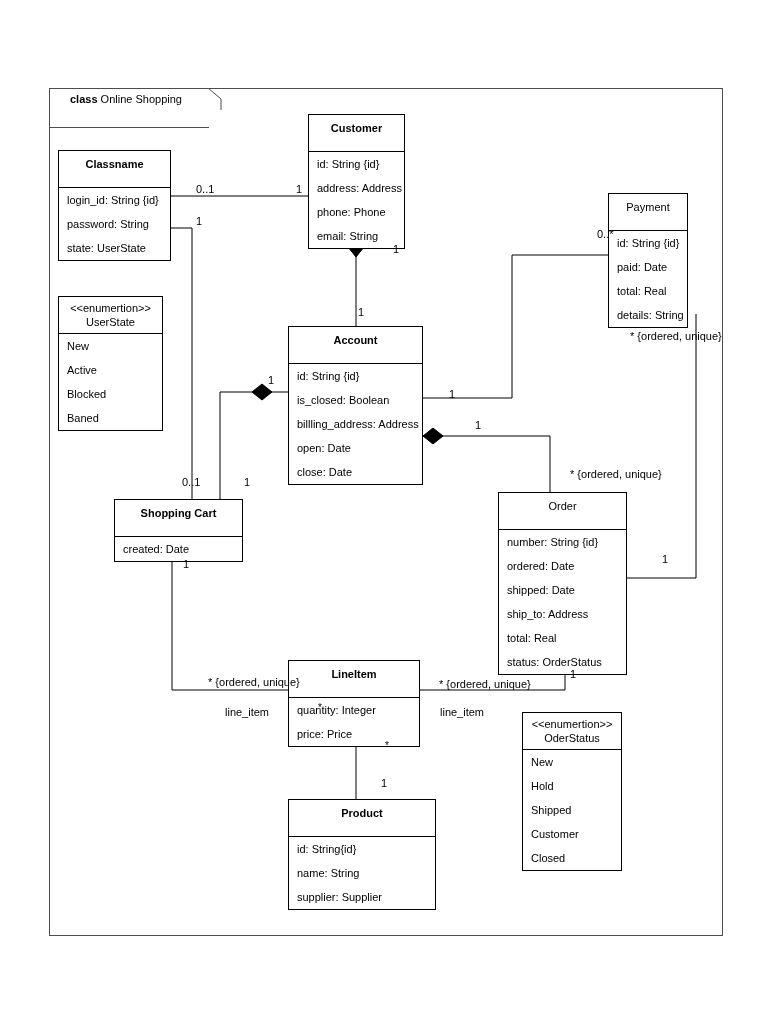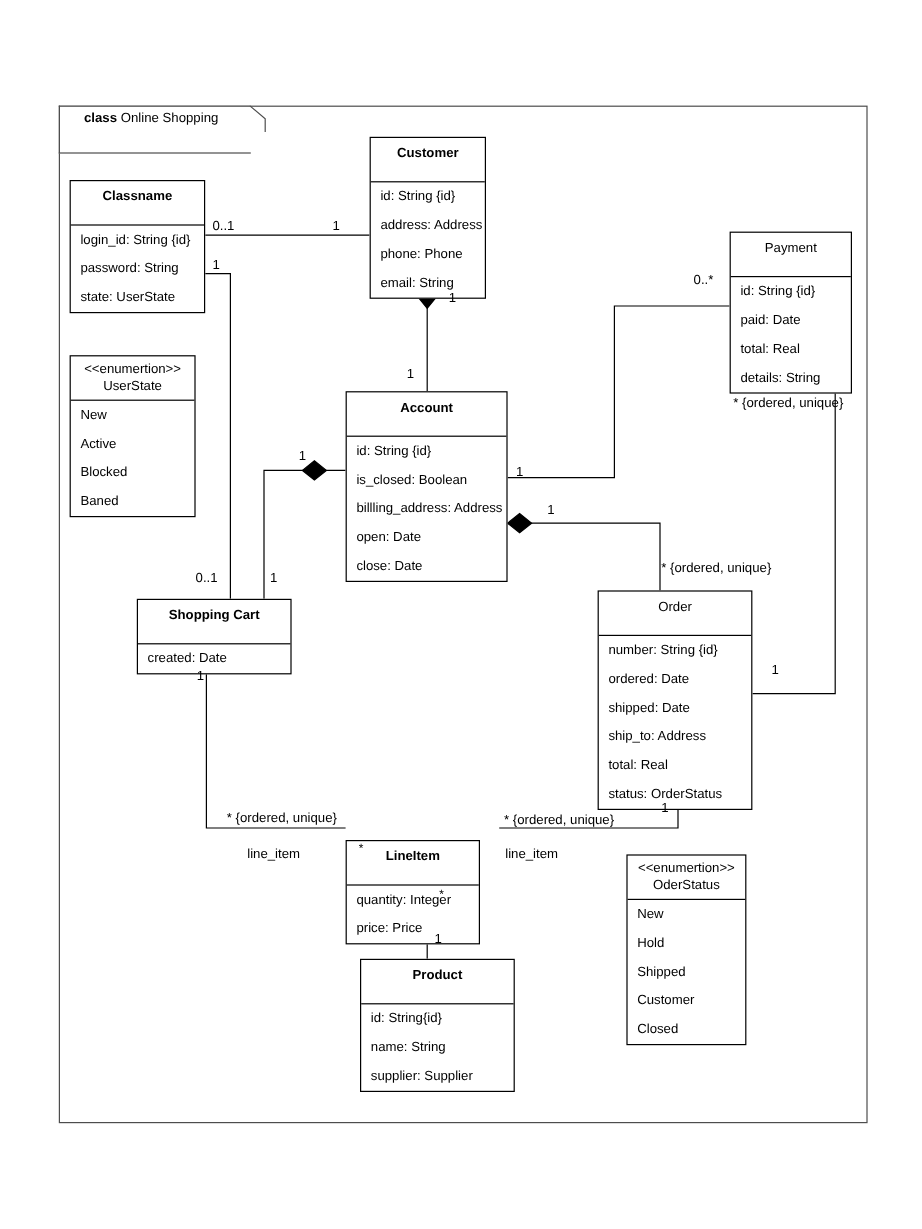--- a/index.html
+++ b/index.html
@@ -92,20 +92,21 @@
   }
   .enum-title .st { display: block; }
   .enum-title .nm { display: block; }
 
   
   .lbl {
     position: absolute;
     font-size: 11px;
     white-space: nowrap;
     line-height: 12px;
+    margin-left: 19px;
   }
   .lbl.sm { font-size: 10px; }
 </style>
 </head>
 <body>
 
 <div id="canvas">
 
   <div class="pkg-frame"></div>
   <div class="pkg-tab">
@@ -157,21 +158,21 @@
   <div class="cls" style="left:308px; top:114px; width:97px;">
     <div class="cls-title bold">Customer</div>
     <div class="cls-body">
       <div class="attr">id: String {id}</div>
       <div class="attr">address: Address</div>
       <div class="attr">phone: Phone</div>
       <div class="attr">email: String</div>
     </div>
   </div>
 
-  <div class="cls" style="left:608px; top:193px; width:102px;">
+  <div class="cls" style="left:608px; top:193px; width:80px;">
     <div class="cls-title">Payment</div>
     <div class="cls-body">
       <div class="attr">id: String {id}</div>
       <div class="attr">paid: Date</div>
       <div class="attr">total: Real</div>
       <div class="attr">details: String</div>
     </div>
   </div>
 
   <div class="cls" style="left:58px; top:296px; width:105px;">
@@ -210,21 +211,21 @@
     <div class="cls-body">
       <div class="attr">number: String {id}</div>
       <div class="attr">ordered: Date</div>
       <div class="attr">shipped: Date</div>
       <div class="attr">ship_to: Address</div>
       <div class="attr">total: Real</div>
       <div class="attr">status: OrderStatus</div>
     </div>
   </div>
 
-  <div class="cls" style="left:288px; top:660px; width:112px;margin-top:40px;">
+  <div class="cls" style="left:288px; top:660px; width:132px;">
     <div class="cls-title bold">LineItem</div>
     <div class="cls-body">
       <div class="attr">quantity: Integer</div>
       <div class="attr">price: Price</div>
     </div>
   </div>
 
   <div class="cls" style="left:522px; top:712px; width:100px;">
     <div class="cls-title enum-title">
       <span class="st">&lt;&lt;enumertion&gt;&gt;</span>
@@ -232,21 +233,21 @@
     </div>
     <div class="cls-body">
       <div class="attr">New</div>
       <div class="attr">Hold</div>
       <div class="attr">Shipped</div>
       <div class="attr">Customer</div>
       <div class="attr">Closed</div>
     </div>
   </div>
 
-  <div class="cls" style="left:300px; top:799px; width:129px;">
+  <div class="cls" style="left:288px; top:799px; width:148px;">
     <div class="cls-title bold">Product</div>
     <div class="cls-body">
       <div class="attr">id: String{id}</div>
       <div class="attr">name: String</div>
       <div class="attr">supplier: Supplier</div>
     </div>
   </div>
 
   <div class="lbl" style="left:177px; top:183px;">0..1</div>
   <div class="lbl" style="left:277px; top:183px;">1</div>

